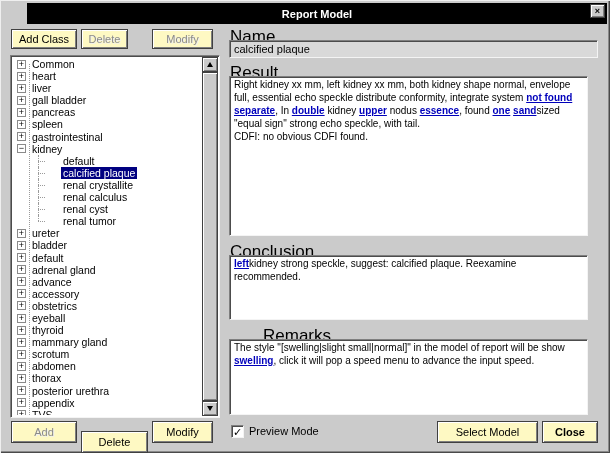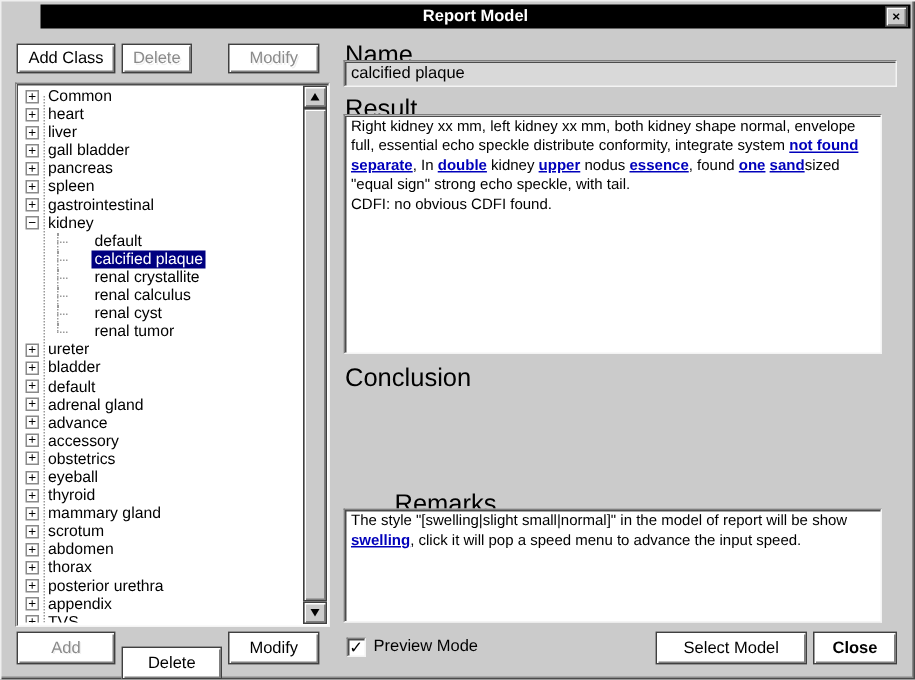--- a/index.html
+++ b/index.html
@@ -9,37 +9,37 @@
   .dialog {
     position:relative; width:610px; height:453px;
     background:#cbcbcb;
     box-shadow: inset 1px 1px 0 #efefef, inset -1px -1px 0 #4a4a4a, inset -2px -2px 0 #8a8a8a, 0 0 0 1px #9a9a9a;
     overflow:hidden;
     font-size:11px; color:#000;
   }
 
   
   .titlebar {
-    position:absolute; left:3px; top:3px; right:3px; height:16px;
+    position:absolute; left:3px; top:3px; right:3px; height:21px;
     background:#000000; color:#ffffff;
     display:flex; align-items:center; justify-content:center;
     font-weight:bold; font-size:11px;margin-left:24px;
   }
   .close-btn {
     position:absolute; right:2px; top:1px; width:15px; height:14px;
     background:#cbcbcb; border:1px solid #404040;
     box-shadow: inset 1px 1px 0 #fff, inset -1px -1px 0 #7f7f7f;
     color:#000; font-size:9px; font-weight:bold; line-height:12px; text-align:center;
     cursor:default;
   }
 
   
   .btn {
     position:absolute; height:22px;
-    background:#ffffff; border:1px solid #404040;
+    background:#fef9c3; border:1px solid #404040;
     box-shadow: inset 1px 1px 0 #ffffff, inset -1px -1px 0 #7f7f7f;
     font-size:11px; color:#000; text-align:center; line-height:20px;
     cursor:default; overflow:hidden;
   }
   .btn.disabled { color:#8a8a8a; text-shadow:1px 1px 0 #f0f0f0; }
   .btn.small { height:20px; line-height:18px; }
 
   
   .sunken {
     background:#ffffff;
@@ -262,20 +262,21 @@
     </div>
   </div>
 
   <div class="field-label" style="top:27px;">Name</div>
   <div class="name-input sunken" style="background:#d9d9d9;">calcified plaque</div>
 
   <div class="field-label" style="top:63px;">Result</div>
   <div class="rich-box sunken" style="top:76px; height:160px;">Right kidney xx mm, left kidney xx mm, both kidney shape normal, envelope full, essential echo speckle distribute conformity, integrate system <span class="link-token">not found separate</span>, In <span class="link-token">double</span> kidney <span class="link-token">upper</span> nodus <span class="link-token">essence</span>, found <span class="link-token">one</span> <span class="link-token">sand</span>sized "equal sign" strong echo speckle, with tail.<br>CDFI: no obvious CDFI found.</div>
 
   <div class="field-label" style="top:242px;">Conclusion</div>
+  <div class="rich-box sunken" style="top:255px; height:65px;"><span class="link-token">left</span>kidney strong speckle, suggest: calcified plaque. Reexamine recommended.</div>
 
   <div class="field-label" style="top:326px;margin-left:33px;">Remarks</div>
   <div class="rich-box sunken" style="top:339px; height:76px;">The style "[swelling|slight small|normal]" in the model of report will be show <span class="link-token">swelling</span>, click it will pop a speed menu to advance the input speed.</div>
 
   <div class="btn disabled" style="left:11px; top:421px; width:66px;">Add</div>
   <div class="btn" style="left:81px; top:431px; width:67px;">Delete</div>
   <div class="btn" style="left:152px; top:421px; width:61px;">Modify</div>
 
   <div class="checkbox" id="preview-checkbox">✓</div>
   <div class="checkbox-label">Preview Mode</div>

